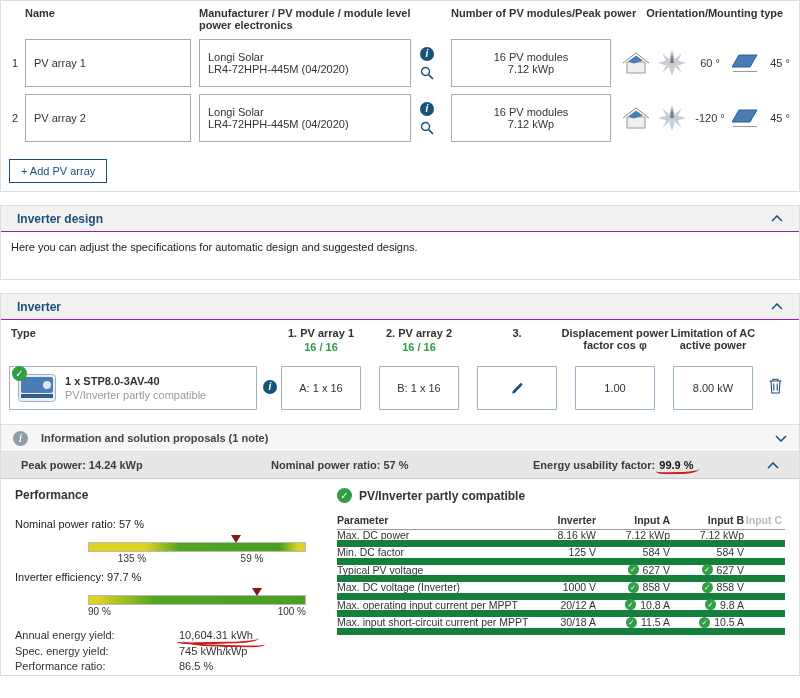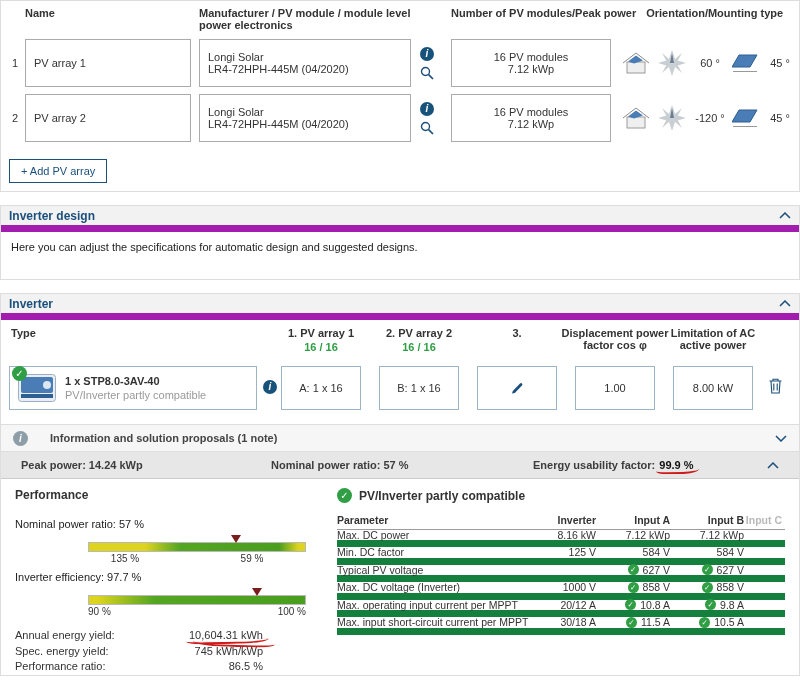--- a/index.html
+++ b/index.html
@@ -20,21 +20,21 @@
   .pv-header-row .hdr { display:flex; align-items:flex-start; }
   .pv-header-row .center { justify-content:center; text-align:center; white-space:nowrap; }
   .pv-row { height:48px; margin-bottom:7px; }
   .box { border:1px solid #ababab; background:#fff; display:flex; flex-direction:column; justify-content:center; padding:2px 8px; }
   .box.centered { align-items:center; text-align:left; }
   .deg { display:inline-block; min-width:34px; text-align:center; white-space:nowrap; }
   .add-btn { display:inline-flex; align-items:center; margin:10px 0 0 8px; padding:5px 11px; background:#fff; border:1px solid #1b4f7c; color:#1b4f7c; font-size:11px; font-family:"Liberation Sans",sans-serif; cursor:pointer; }
 
   
   .panel { border:1px solid #ddd; margin-top:13px; }
-  .section-bar { height:26px; background:#f2f2f2; border-bottom:7px solid #a21caf; display:flex; align-items:center; padding:0 8px; }
+  .section-bar { height:26px; background:#f2f2f2; border-bottom:1px solid #a21caf; display:flex; align-items:center; padding:0 16px; }
   .section-title { color:#1b4f7c; font-weight:bold; font-size:12px; }
   .bar-chev { margin-left:auto; display:flex; align-items:center; cursor:pointer; }
 
   
   .design-body { padding:9px 10px 13px 10px; }
   .design-desc { margin-bottom:13px; color:#222; }
   .btn-row { display:flex; align-items:center; }
   .btn-primary { background:#1b4f7c; color:#fff; border:1px solid #1b4f7c; padding:7px 12px; font-size:11px; font-family:"Liberation Sans",sans-serif; cursor:pointer; }
   .btn-group { margin-left:auto; display:flex; gap:10px; }
   .btn-outline { background:#fff; color:#1b4f7c; border:1px solid #1b4f7c; padding:6px 12px; font-size:11px; font-family:"Liberation Sans",sans-serif; cursor:pointer; }
@@ -48,21 +48,21 @@
   .type-box { position:absolute; left:8px; top:46px; width:248px; height:44px; border:1px solid #9db4c7; background:#fff; display:flex; align-items:center; gap:9px; padding:0 8px; }
   .inv-icon-wrap { position:relative; flex:0 0 38px; }
   .check-big { position:absolute; left:-6px; top:-8px; width:15px; height:15px; border-radius:50%; background:#2f9e44; color:#fff; font-size:10px; line-height:15px; text-align:center; display:inline-block; }
   .type-name { font-weight:bold; color:#333; }
   .type-status { color:#9a9a9a; margin-top:2px; }
   .info-circle { width:14px; height:14px; border-radius:50%; background:#17527b; color:#fff; font-size:10px; font-weight:bold; font-style:italic; line-height:14px; text-align:center; display:inline-block; cursor:pointer; }
   .note-circle { width:15px; height:15px; border-radius:50%; background:#8d9ea9; color:#fff; font-size:10px; font-weight:bold; font-style:italic; line-height:15px; text-align:center; display:inline-block; }
 
   
   .info-bar { height:28px; background:#f6f6f6; border-top:1px solid #ddd; border-bottom:1px solid #ddd; display:flex; align-items:center; padding:0 12px; }
-  .info-bar-text { font-weight:bold; color:#444; margin-left:22px; }
+  .info-bar-text { font-weight:bold; color:#444; margin-left:13px; }
   .summary-bar { height:27px; background:#e7e7e7; border-bottom:1px solid #ccc; display:flex; align-items:center; padding:0 20px; font-weight:bold; color:#3c3c3c; }
   .sum-1 { flex:0 0 250px; }
   .sum-2 { flex:0 0 262px; }
   .sum-3 { display:flex; gap:4px; }
   .sum-3 .val { color:#111; }
 
   
   .ru { position:relative; }
   .ru::after { content:""; position:absolute; left:-3px; right:-6px; bottom:-3px; height:3px; border-bottom:2px solid #cf1a1a; border-radius:0 0 60% 40%/0 0 8px 5px; transform:rotate(-1deg); }
   .ru2::before { content:""; position:absolute; left:4px; right:-12px; bottom:-6px; height:3px; border-bottom:2px solid #cf1a1a; border-radius:0 0 40% 70%/0 0 6px 8px; transform:rotate(1.5deg); }
@@ -75,21 +75,21 @@
   .gbar { position:relative; width:218px; height:10px; margin-left:73px; border:1px solid #b9b9b9; }
   .gbar1 { background:linear-gradient(90deg,#ddd41f 0%,#ddd41f 26%,#54a622 42%,#4a9e1e 88%,#ddd41f 97%,#ddd41f 100%); }
   .gbar2 { background:linear-gradient(90deg,#ddd41f 0%,#ddd41f 4%,#54a622 30%,#4a9e1e 100%); }
   .marker { position:absolute; top:-8px; width:0; height:0; border-left:5px solid transparent; border-right:5px solid transparent; border-top:8px solid #7a1d1d; transform:translateX(-5px); }
   .gticks { position:relative; margin-left:73px; width:218px; height:13px; font-size:10px; color:#333; margin-bottom:6px; }
   .gticks .t { position:absolute; top:1px; }
   .tc { transform:translateX(-50%); }
   .stats { margin-top:10px; }
   .stat-row { display:flex; line-height:15.5px; }
   .stat-row .lbl { flex:0 0 164px; white-space:nowrap; }
-  .stat-row .val { flex:0 0 84px; text-align:right; white-space:nowrap; }
+  .stat-row .val { flex:0 0 84px; white-space:nowrap; }
 
   .compat-col { flex:1 1 auto; padding:9px 8px 0 12px; }
   .compat-head { display:flex; align-items:center; gap:7px; margin-bottom:9px; }
   .compat-title { font-weight:bold; font-size:12px; color:#333; }
   .check-mid { width:15px; height:15px; border-radius:50%; background:#2f9e44; color:#fff; font-size:10px; line-height:15px; text-align:center; display:inline-block; }
   .ctable { display:grid; grid-template-columns:196px 66px 74px 74px 38px; font-size:10.5px; }
   .ctable .cell { border-bottom:7px solid #15803d; padding:2px 3px 2px 0; height:17.5px; white-space:nowrap; display:flex; align-items:center; }
   .ctable .hcell { border-bottom:1px solid #9c9c9c; font-weight:bold; }
   .ctable .num { justify-content:flex-end; }
   .ctable .muted { color:#b9b9b9; }
@@ -331,21 +331,21 @@
     <div class="detail">
 
       <div class="perf-col">
         <div class="perf-title">Performance</div>
 
         <div class="perf-label">Nominal power ratio: 57 %</div>
         <div class="gbar gbar1">
           <span class="marker" style="left:68%;"></span>
         </div>
         <div class="gticks">
-          <span class="t tc" style="left:37px;">135 %</span>
+          <span class="t tc" style="left:44px;">135 %</span>
           <span class="t tc" style="left:164px;">59 %</span>
         </div>
 
         <div class="perf-label">Inverter efficiency: 97.7 %</div>
         <div class="gbar gbar2">
           <span class="marker" style="left:78%;"></span>
         </div>
         <div class="gticks">
           <span class="t" style="left:0;">90 %</span>
           <span class="t" style="right:0;">100 %</span>

